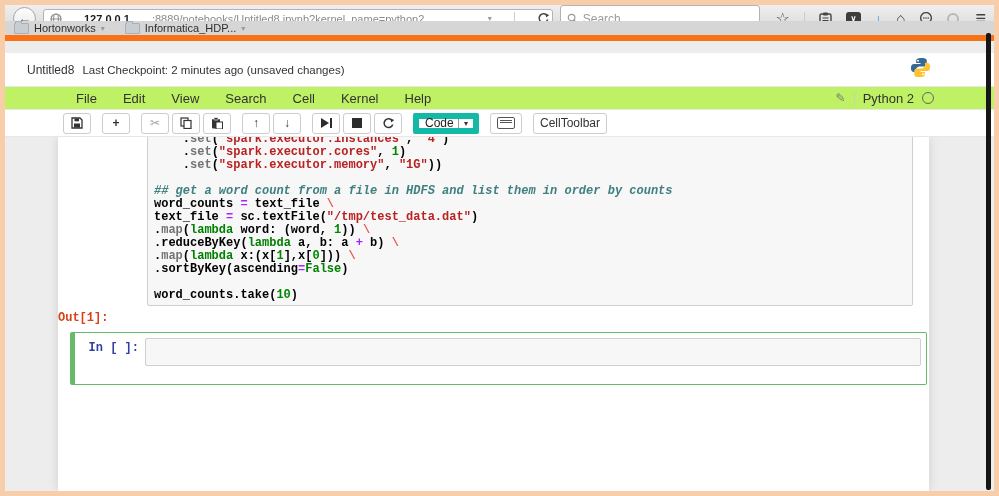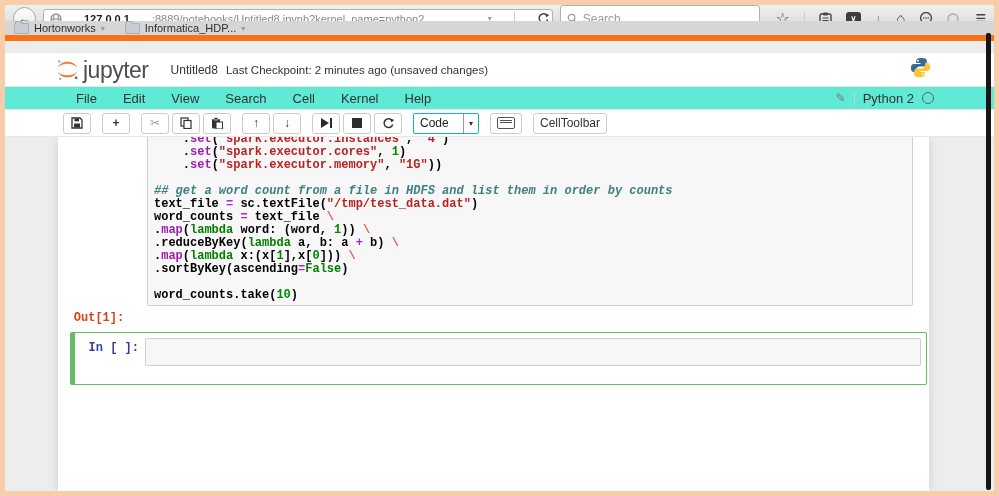--- a/index.html
+++ b/index.html
@@ -34,55 +34,55 @@
   .folder:before{content:"";position:absolute;top:-3px;left:0;width:5px;height:2px;background:#c8cdd3;
                  border:1px solid #aab0b8;border-bottom:none;border-radius:1px 1px 0 0;}
   
   .page{position:absolute;top:48px;left:0;right:0;bottom:0;background:#ededed;}
   .nb-header{height:33px;background:#fff;display:flex;align-items:center;}
   .logo{display:flex;align-items:flex-end;margin-left:50px;cursor:pointer;}
   .logo-text{font-size:23px;color:#4e4e4e;letter-spacing:-0.5px;margin-left:3px;line-height:1;}
   .nb-title{font-size:12px;color:#333;margin-left:22px;cursor:pointer;}
   .checkpoint{font-size:11.5px;color:#333;margin-left:8px;}
   .pylogo{margin-left:auto;margin-right:62px;}
-  .nb-menubar{height:22px;background:#5eead4;border-top:1px solid #e7e7e7;border-bottom:1px solid #e7e7e7;
+  .nb-menubar{height:22px;background:#bef264;border-top:1px solid #e7e7e7;border-bottom:1px solid #e7e7e7;
               display:flex;align-items:center;padding-left:58px;font-size:13px;color:#333;}
   .menu-item{padding:0 13px;cursor:pointer;}
   .menubar-right{margin-left:auto;display:flex;align-items:center;gap:8px;margin-right:60px;color:#333;font-size:13px;}
   .pencil{color:#777;font-size:12px;}
   .kernel-ind{width:12px;height:12px;border:1px solid #666;border-radius:50%;box-sizing:border-box;}
   .nb-toolbar{height:26px;background:#fff;border-bottom:1px solid #e7e7e7;display:flex;align-items:center;
               padding-left:58px;gap:11px;}
   .btn-group{display:flex;gap:3px;}
   .tb-btn{height:21px;min-width:28px;padding:0 6px;background:#fff;border:1px solid #ccc;border-radius:3px;
           display:flex;align-items:center;justify-content:center;font-size:12px;color:#333;box-sizing:border-box;cursor:pointer;}
   .tb-btn .cut{color:#9a9a9a;}
-  .sel{width:66px;height:21px;background:#fff;border:1px solid #14b8a6;border-radius:2px;display:flex;align-items:center;
+  .sel{width:66px;height:21px;background:#fff;border:6px solid #14b8a6;border-radius:2px;display:flex;align-items:center;
        font-size:12px;color:#222;box-sizing:border-box;cursor:pointer;}
   .sel-label{flex:1;padding-left:6px;}
   .sel-arrow{width:14px;height:100%;border-left:1px solid #999;display:flex;align-items:center;justify-content:center;
              font-size:8px;color:#333;}
   .stop-sq{width:10px;height:10px;background:#2c2c2c;}
   .runicon{display:flex;align-items:center;gap:1px;}
   .runicon .tri{width:0;height:0;border-left:8px solid #2c2c2c;border-top:5px solid transparent;border-bottom:5px solid transparent;}
   .runicon .bar{width:2px;height:10px;background:#2c2c2c;}
   .kbd-icon{width:16px;height:10px;border:1px solid #555;border-radius:2px;position:relative;}
   .kbd-icon:before{content:"";position:absolute;left:2px;right:2px;top:2px;height:1px;
                    background:#555;box-shadow:0 2px 0 #555;}
   
   .nb-body{position:absolute;top:84px;left:0;right:0;bottom:0;background:#ededed;overflow:hidden;}
   .nb-container{position:absolute;top:0;bottom:0;left:53px;width:871px;background:#fff;
                 box-shadow:0 0 10px rgba(0,0,0,0.13);overflow:hidden;}
   .mono{font-family:"Liberation Mono","DejaVu Sans Mono",monospace;font-weight:700;font-size:12px;}
   .input-area{margin:-8px 16px 0 89px;background:#f7f7f7;border:1px solid #cfcfcf;border-radius:2px;padding:3px 6px;}
   .cm-line{white-space:pre;line-height:13px;color:#000;}
   .tk-p{color:#000;} .tk-c{color:#408080;font-style:italic;} .tk-s{color:#BA2121;}
-  .tk-k{color:#008000;} .tk-b{color:#a21caf;} .tk-n{color:#008800;} .tk-o{color:#AA22FF;} .tk-e{color:#e8554e;}
+  .tk-k{color:#008000;} .tk-b{color:#737373;} .tk-n{color:#008800;} .tk-o{color:#AA22FF;} .tk-e{color:#e8554e;}
   .output-row{display:flex;margin-top:6px;}
-  .out-prompt{width:82px;text-align:center;color:#D84315;line-height:13px;flex:0 0 auto;}
+  .out-prompt{width:82px;text-align:left;color:#D84315;line-height:13px;flex:0 0 auto;}
   .out-text{margin:0 0 0 8px;white-space:pre;line-height:13px;color:#000;}
   .cell-empty{margin:7px 2px 0 12px;border:1px solid #66BB6A;border-left:5px solid #66BB6A;border-radius:2px;
               display:flex;padding:5px 5px 18px 0;background:#fff;}
   .in-prompt{width:64px;text-align:right;color:#303F9F;padding:4px 6px 0 0;line-height:13px;flex:0 0 auto;}
   .empty-input{flex:1;background:#f7f7f7;border:1px solid #cfcfcf;border-radius:2px;height:26px;}
   .scrollbar{position:absolute;top:28px;bottom:1px;right:3px;width:5px;background:#161616;border-radius:2px;}
 </style>
 </head>
 <body>
 
@@ -148,30 +148,20 @@
     <div class="bm">
       <span class="folder"></span>
       <span>Informatica_HDP...</span>
       <span class="caret">▾</span>
     </div>
   </div>
 
   <div class="page">
 
     <div class="nb-header">
-      <div class="logo">
-        <svg width="25" height="25" viewBox="0 0 24 24">
-          <path d="M12 17.6c-4.3 0-7.9-1.6-9.4-4 1.1 3.4 4.9 5.9 9.4 5.9s8.3-2.5 9.4-5.9c-1.5 2.4-5.1 4-9.4 4z" fill="#F37726"></path>
-          <path d="M12 6.4c4.3 0 7.9 1.6 9.4 4-1.1-3.4-4.9-5.9-9.4-5.9S3.7 7 2.6 10.4c1.5-2.4 5.1-4 9.4-4z" fill="#F37726"></path>
-          <circle cx="4" cy="4.2" r="1.1" fill="#9e9e9e"></circle>
-          <circle cx="20.3" cy="20" r="1.3" fill="#616262"></circle>
-          <circle cx="5" cy="21" r="0.8" fill="#616262"></circle>
-        </svg>
-        <span class="logo-text">jupyter</span>
-      </div>
       <span class="nb-title">Untitled8</span>
       <span class="checkpoint">Last Checkpoint: 2 minutes ago (unsaved changes)</span>
       <div class="pylogo">
         <svg width="23" height="23" viewBox="0 0 24 24">
           <path fill="#366994" d="M11.9 2C9.2 2 7.5 3 7.5 5v2.4H12v1H5.4C2.9 8.4 2 10.2 2 12.6 2 14.9 2.9 17 5.4 17h1.9v-2.6c0-2 1.8-3.4 4-3.4h4.3c1.8 0 3-1.4 3-3.2V5c0-2-1.9-3-4.4-3h-2.3z"></path>
           <circle cx="9.4" cy="5" r="1" fill="#fff"></circle>
           <path fill="#FFC331" d="M12.1 22c2.7 0 4.4-1 4.4-3v-2.4H12v-1h6.6c2.5 0 3.4-1.8 3.4-4.2 0-2.3-.9-4.4-3.4-4.4h-1.9v2.6c0 2-1.8 3.4-4 3.4H8.4c-1.8 0-3 1.4-3 3.2V19c0 2 1.9 3 4.4 3h2.3z"></path>
           <circle cx="14.6" cy="19" r="1" fill="#fff"></circle>
         </svg>
       </div>
@@ -266,22 +256,22 @@
     <div class="nb-body">
       <div class="nb-container">
 
         <div class="cell">
           <div class="input-area mono">
               <div class="cm-line"><span class="tk-p">    .</span><span class="tk-b">set</span><span class="tk-p">(</span><span class="tk-s">"spark.executor.instances"</span><span class="tk-p">, </span><span class="tk-s">"4"</span><span class="tk-p">)</span></div>
               <div class="cm-line"><span class="tk-p">    .</span><span class="tk-b">set</span><span class="tk-p">(</span><span class="tk-s">"spark.executor.cores"</span><span class="tk-p">, </span><span class="tk-n">1</span><span class="tk-p">)</span></div>
               <div class="cm-line"><span class="tk-p">    .</span><span class="tk-b">set</span><span class="tk-p">(</span><span class="tk-s">"spark.executor.memory"</span><span class="tk-p">, </span><span class="tk-s">"1G"</span><span class="tk-p">))</span></div>
               <div class="cm-line">&nbsp;</div>
               <div class="cm-line"><span class="tk-c">## get a word count from a file in HDFS and list them in order by counts</span></div>
+              <div class="cm-line"><span class="tk-p">word_counts </span><span class="tk-o">=</span><span class="tk-p"> text_file </span><span class="tk-e">\</span></div>
               <div class="cm-line"><span class="tk-p">text_file </span><span class="tk-o">=</span><span class="tk-p"> sc.textFile(</span><span class="tk-s">"/tmp/test_data.dat"</span><span class="tk-p">)</span></div>
-              <div class="cm-line"><span class="tk-p">word_counts </span><span class="tk-o">=</span><span class="tk-p"> text_file </span><span class="tk-e">\</span></div>
               <div class="cm-line"><span class="tk-p">.</span><span class="tk-b">map</span><span class="tk-p">(</span><span class="tk-k">lambda</span><span class="tk-p"> word: (word, </span><span class="tk-n">1</span><span class="tk-p">)) </span><span class="tk-e">\</span></div>
               <div class="cm-line"><span class="tk-p">.reduceByKey(</span><span class="tk-k">lambda</span><span class="tk-p"> a, b: a </span><span class="tk-o">+</span><span class="tk-p"> b) </span><span class="tk-e">\</span></div>
               <div class="cm-line"><span class="tk-p">.</span><span class="tk-b">map</span><span class="tk-p">(</span><span class="tk-k">lambda</span><span class="tk-p"> x:(x[</span><span class="tk-n">1</span><span class="tk-p">],x[</span><span class="tk-n">0</span><span class="tk-p">])) </span><span class="tk-e">\</span></div>
               <div class="cm-line"><span class="tk-p">.sortByKey(ascending</span><span class="tk-o">=</span><span class="tk-k">False</span><span class="tk-p">)</span></div>
               <div class="cm-line">&nbsp;</div>
               <div class="cm-line"><span class="tk-p">word_counts.take(</span><span class="tk-n">10</span><span class="tk-p">)</span></div>
             </div>
         </div>
 
         <div class="output-row">

